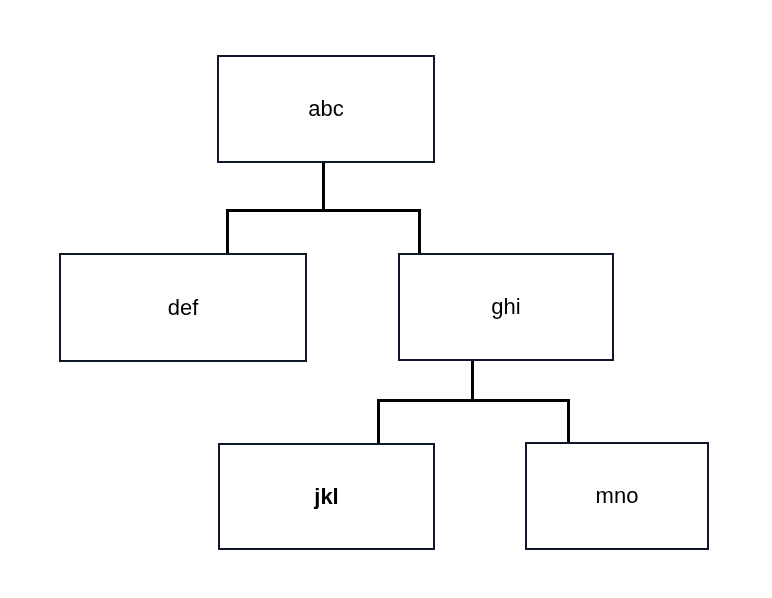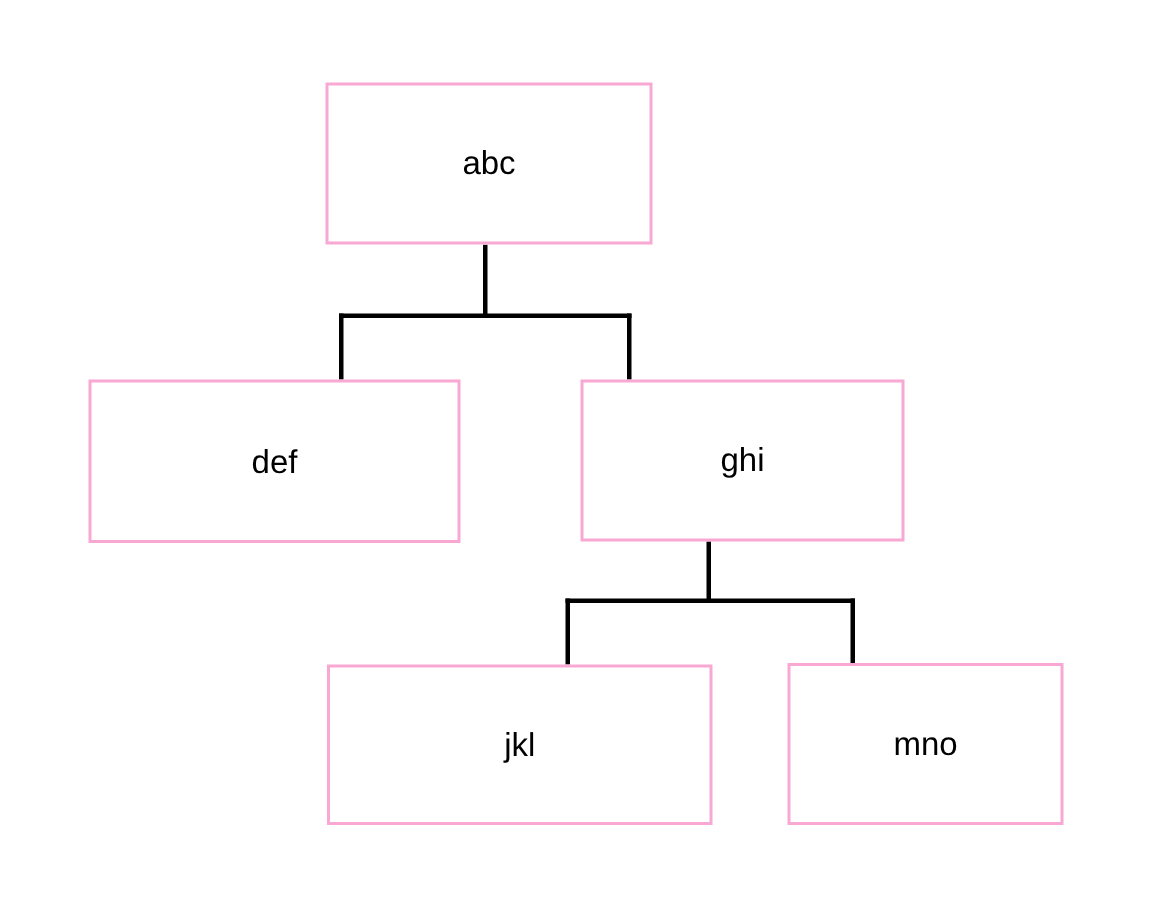--- a/index.html
+++ b/index.html
@@ -15,21 +15,21 @@
   .canvas {
     position: relative;
     width: 772px;
     height: 598px;
     background: #ffffff;
     overflow: hidden;
   }
   .node {
     position: absolute;
     box-sizing: border-box;
-    border: 2px solid #f9a8d4;
+    border: 2px solid #0f172a;
     background: #ffffff;
     display: flex;
     align-items: center;
     justify-content: center;
   }
   .node-label {
     font-size: 22px;
     color: #000000;
     line-height: 1;
     white-space: nowrap;
@@ -44,22 +44,22 @@
   .seg.def-drop      { left: 226px; top: 209px; width: 3px;   height: 46px; }
   .seg.ghi-drop      { left: 418px; top: 209px; width: 3px;   height: 46px; }
   
   .seg.ghi-stem      { left: 471px; top: 359px; width: 3px;   height: 43px; }
   .seg.ghi-bar       { left: 377px; top: 399px; width: 193px; height: 3px;  }
   .seg.jkl-drop      { left: 377px; top: 399px; width: 3px;   height: 46px; }
   .seg.mno-drop      { left: 567px; top: 399px; width: 3px;   height: 45px; }
   
   .node.abc { left: 217px; top: 55px;  width: 218px; height: 108px; }
   .node.def { left: 59px;  top: 253px; width: 248px; height: 109px; }
-  .node.ghi { left: 387px; top: 253px; width: 216px; height: 108px; }
-  .node.jkl { left: 218px; top: 443px; width: 257px; height: 107px; }
+  .node.ghi { left: 398px; top: 253px; width: 216px; height: 108px; }
+  .node.jkl { left: 218px; top: 443px; width: 217px; height: 107px; font-weight: bold; }
   .node.mno { left: 525px; top: 442px; width: 184px; height: 108px; }
 </style>
 </head>
 <body>
 
 <div class="canvas">
 
   <div class="seg abc-stem"></div>
   <div class="seg abc-bar"></div>
   <div class="seg def-drop"></div>

